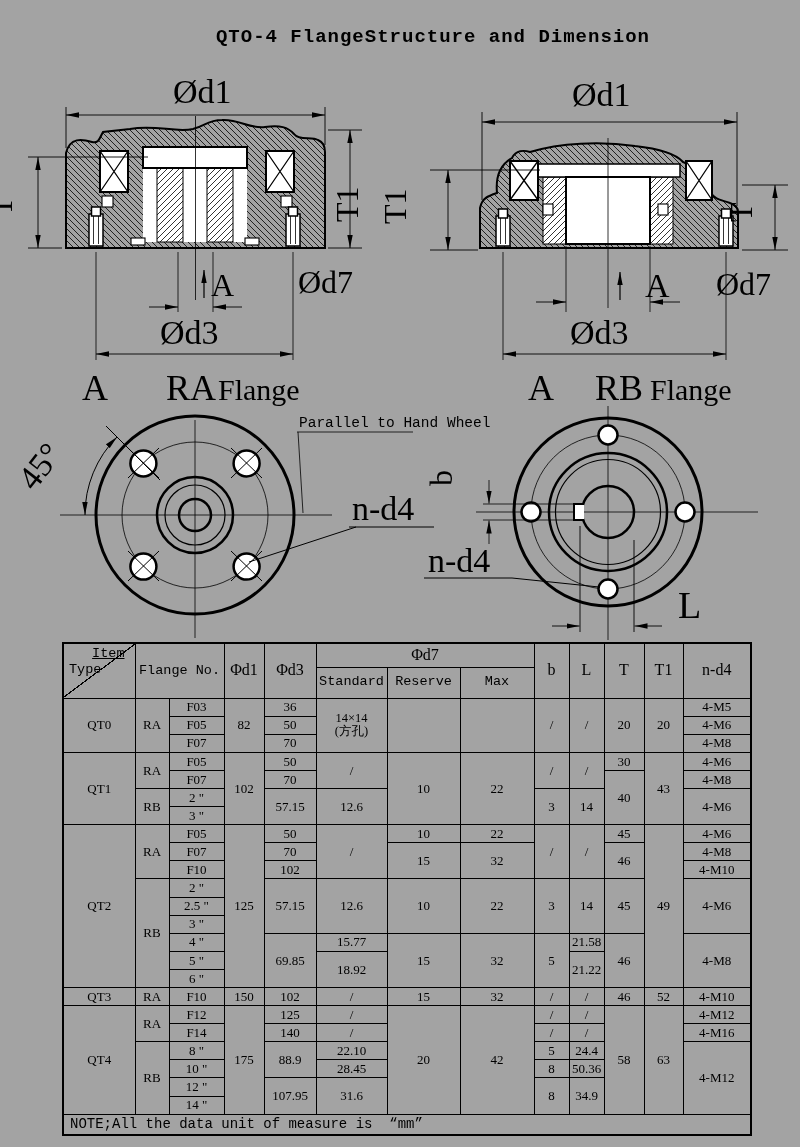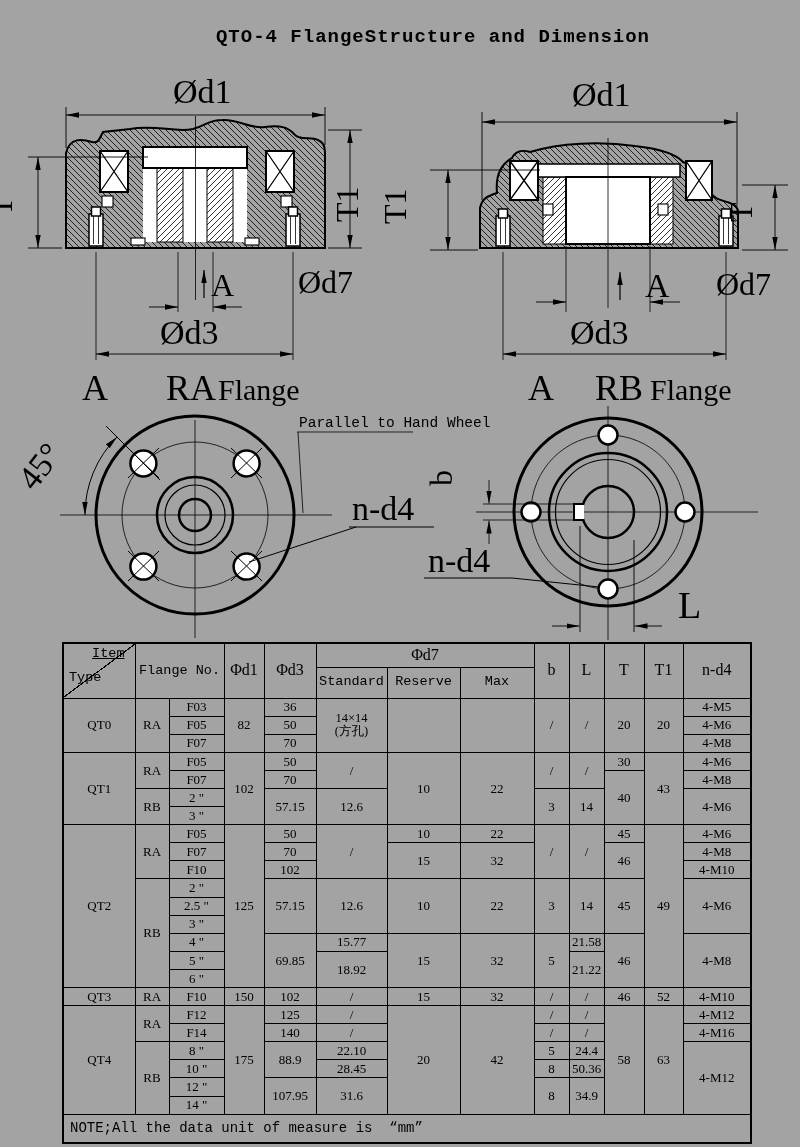--- a/index.html
+++ b/index.html
@@ -7,31 +7,31 @@
   #title{position:absolute;top:26px;left:0;width:800px;text-align:center;padding-left:66px;box-sizing:border-box;
          font-family:"Liberation Mono",monospace;font-size:19px;letter-spacing:1px;font-weight:bold;}
   #drawing-svg{position:absolute;top:0;left:0;}
   
   #spec-table-wrap{position:absolute;top:642px;left:62px;}
   table{border-collapse:collapse;table-layout:fixed;border:2px solid #000;}
   td,th{border:1px solid #000;text-align:center;vertical-align:middle;padding:0;
         font-family:"Liberation Serif",serif;font-size:13px;font-weight:normal;line-height:1.05;}
   thead tr.h1{height:24px;} thead tr.h2{height:31px;}
   tbody tr{height:18.1px;}
-  tfoot tr{height:29px;}
+  tfoot tr{height:21px;}
   .mono{font-family:"Liberation Mono",monospace;font-size:13.5px;}
   .hser{font-size:16px;}
   .pre{white-space:pre-line;font-size:12.5px;margin-top:44px;}
   .note{font-family:"Liberation Mono",monospace;font-size:14px;text-align:left;padding-left:6px;white-space:pre;}
   th.diagc{padding:0;}
   .diag{position:relative;width:100%;height:53px;
         background:linear-gradient(to bottom right,transparent 49.3%,#000 49.3%,#000 50.7%,transparent 50.7%);
         font-family:"Liberation Mono",monospace;font-size:13.5px;}
   .diag .it{position:absolute;top:3px;right:10px;text-decoration:underline;}
-  .diag .ty{position:absolute;bottom:12px;left:5px;text-align:center;}
+  .diag .ty{position:absolute;bottom:20px;left:5px;text-align:center;}
 </style>
 </head>
 <body>
 
 <div id="page">
   <div id="title">QTO-4 FlangeStructure and Dimension</div>
 
   <svg id="drawing-svg" width="800" height="645" viewBox="0 0 800 645">
     <defs>
       <pattern id="hA" width="6" height="6" patternUnits="userSpaceOnUse">

